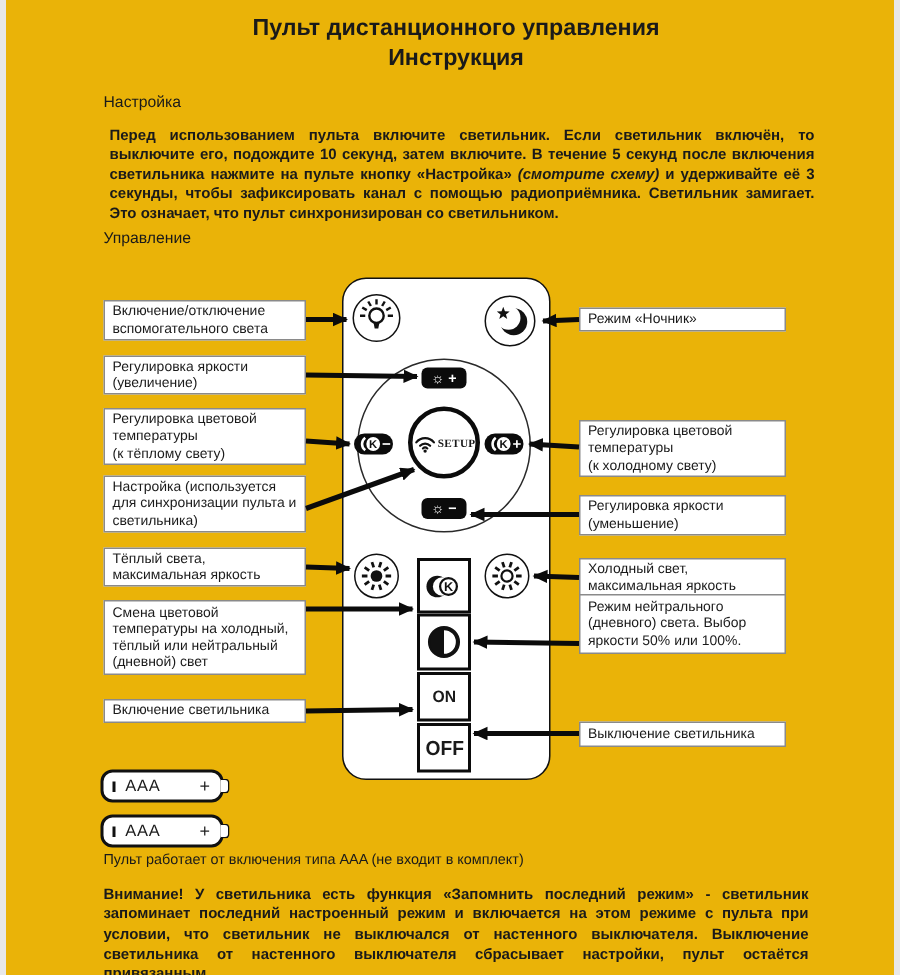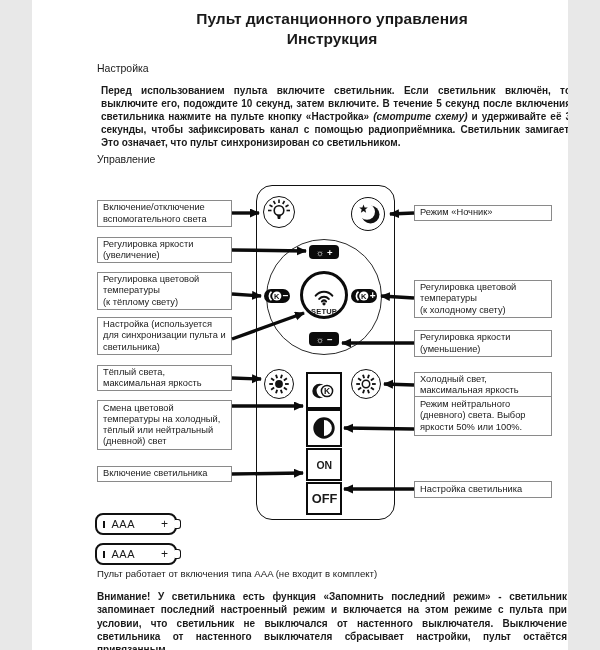--- a/index.html
+++ b/index.html
@@ -1,16 +1,16 @@
 <!DOCTYPE html>
 <html><head>
 <meta charset="utf-8">
 <style>
   html,body{margin:0;padding:0;background:#e8e8e8;}
-  .page{position:relative;width:536px;height:650px;background:#ffffff;margin:0 auto;
+  .page{position:relative;width:592px;height:650px;background:#eab308;margin:0 auto;
         font-family:"Liberation Sans",sans-serif;color:#1a1a1a;overflow:hidden;}
   .title{position:absolute;top:9px;left:0;width:600px;text-align:center;
          font-weight:bold;font-size:15.5px;line-height:1.28;}
   .heading{position:absolute;left:65px;font-weight:normal;font-size:10.5px;}
   .h-setup{top:62px}
   .h-control{top:153px}
   .para{position:absolute;left:65px;width:470px;text-align:justify;
         font-size:10px;line-height:1.31;margin:4px;font-weight:bold;}
   .para-setup{top:80px}
   .callout{position:absolute;border:1px solid #8a8a8a;background:#fff;display:flex;
@@ -38,21 +38,21 @@
              color:#fff;display:flex;align-items:center;justify-content:center;
              font-size:9.5px;font-weight:bold;white-space:pre;}
   .bplus{left:277px;top:245px}
   .bminus{left:277px;top:332px}
   .pill{position:absolute;width:26px;height:14px;background:#0b0b0b;border-radius:7px;
         display:flex;align-items:center;justify-content:center;}
   .kminus{left:232px;top:289px}
   .kplus{left:319px;top:289px}
   .setup{position:absolute;left:268px;top:271px;width:48px;height:48px;background:#fff;
          border:3.6px solid #0b0b0b;border-radius:50%;box-sizing:border-box;
-         display:flex;flex-direction:column;align-items:center;justify-content:flex-end;z-index:3;}
+         display:flex;flex-direction:row;align-items:center;justify-content:flex-end;z-index:3;font-family:Liberation Serif, serif;}
   .setup-label{font-size:7.5px;font-weight:bold;letter-spacing:.2px;margin-top:1px;}
   .cell{position:absolute;left:274px;width:36px;background:#fff;border:2px solid #0b0b0b;
         box-sizing:border-box;display:flex;align-items:center;justify-content:center;font-weight:bold;}
   .c1{top:372px;height:37px}.c2{top:409px;height:38px}
   .c3{top:448px;height:33px;font-size:11px}.c4{top:482px;height:33px;font-size:13.5px}
   .onoff{transform:scaleX(.95)}
 
   .battery{position:absolute;left:63px;width:82px;height:22px;border:2px solid #111;
            border-radius:8px;box-sizing:border-box;display:flex;align-items:center;background:#fff;}
   .bat1{top:513px}.bat2{top:543px}
@@ -105,21 +105,21 @@
   <div class="callout cr bR2">Регулировка цветовой
 температуры
 (к холодному свету)</div>
   <div class="callout cr bR3">Регулировка яркости
 (уменьшение)</div>
   <div class="callout cr bR4">Холодный свет,
 максимальная яркость</div>
   <div class="callout cr bR5">Режим нейтрального
 (дневного) света. Выбор
 яркости 50% или 100%.</div>
-  <div class="callout cr bR6">Настройка светильника</div>
+  <div class="callout cr bR6">Выключение светильника</div>
 
   <div class="remote"></div>
   <div class="dpad"></div>
 
   <div class="icon-circle bulb">
     <svg width="28" height="28" viewBox="0 0 28 28">
       <g stroke="#111" stroke-width="1.6" fill="none">
         <line x1="21.5" y1="12.5" x2="25" y2="12.5"></line>
           <line x1="20.5" y1="8.75" x2="23.5" y2="7"></line>
         <line x1="17.75" y1="6" x2="19.5" y2="3"></line>

